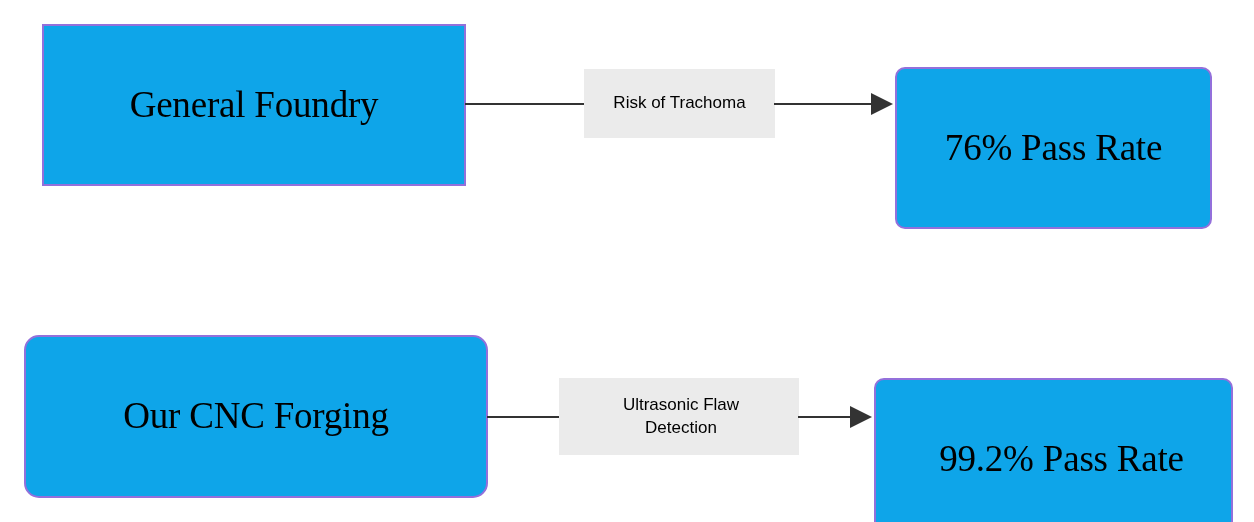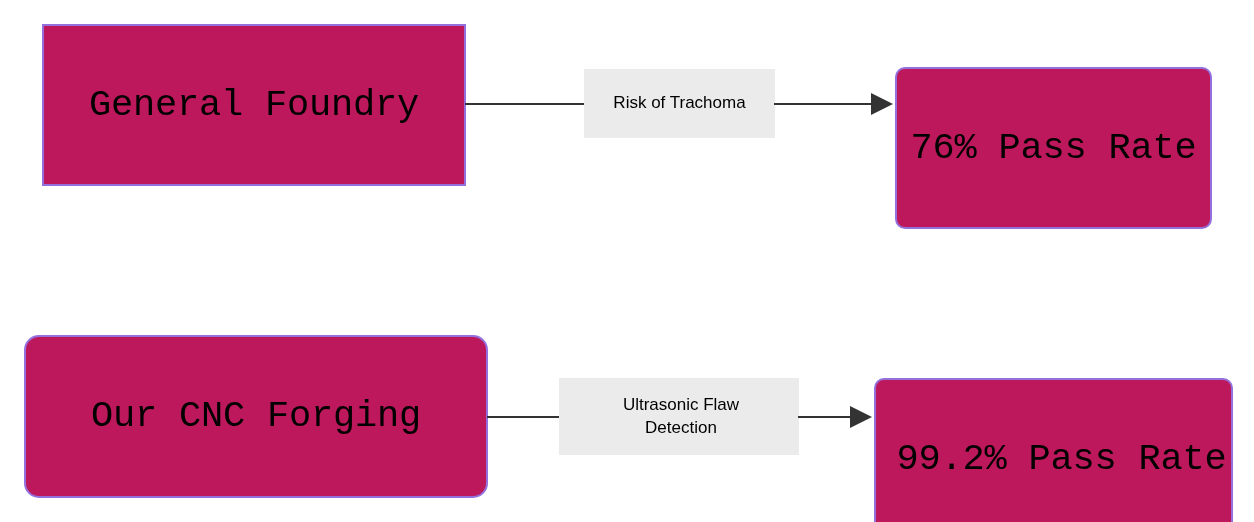--- a/index.html
+++ b/index.html
@@ -18,27 +18,27 @@
     position: relative;
     width: 1254px;
     height: 522px;
     background: #ffffff;
   }
 
   
   .node {
     position: absolute;
     box-sizing: border-box;
-    background: #be185d;
+    background: #0ea5e9;
     border: 2px solid #9370DB;
     display: flex;
     align-items: center;
     justify-content: center;
     color: #000000;
-    font-family: Liberation Mono, monospace;
+    font-family: Liberation Serif, serif;
     font-weight: 400;
     line-height: 1.15;
     white-space: nowrap;
     letter-spacing: -0.2px;
   }
   .node.rounded {
     border-radius: 10px;
     margin-top: 43px;
   }
 

